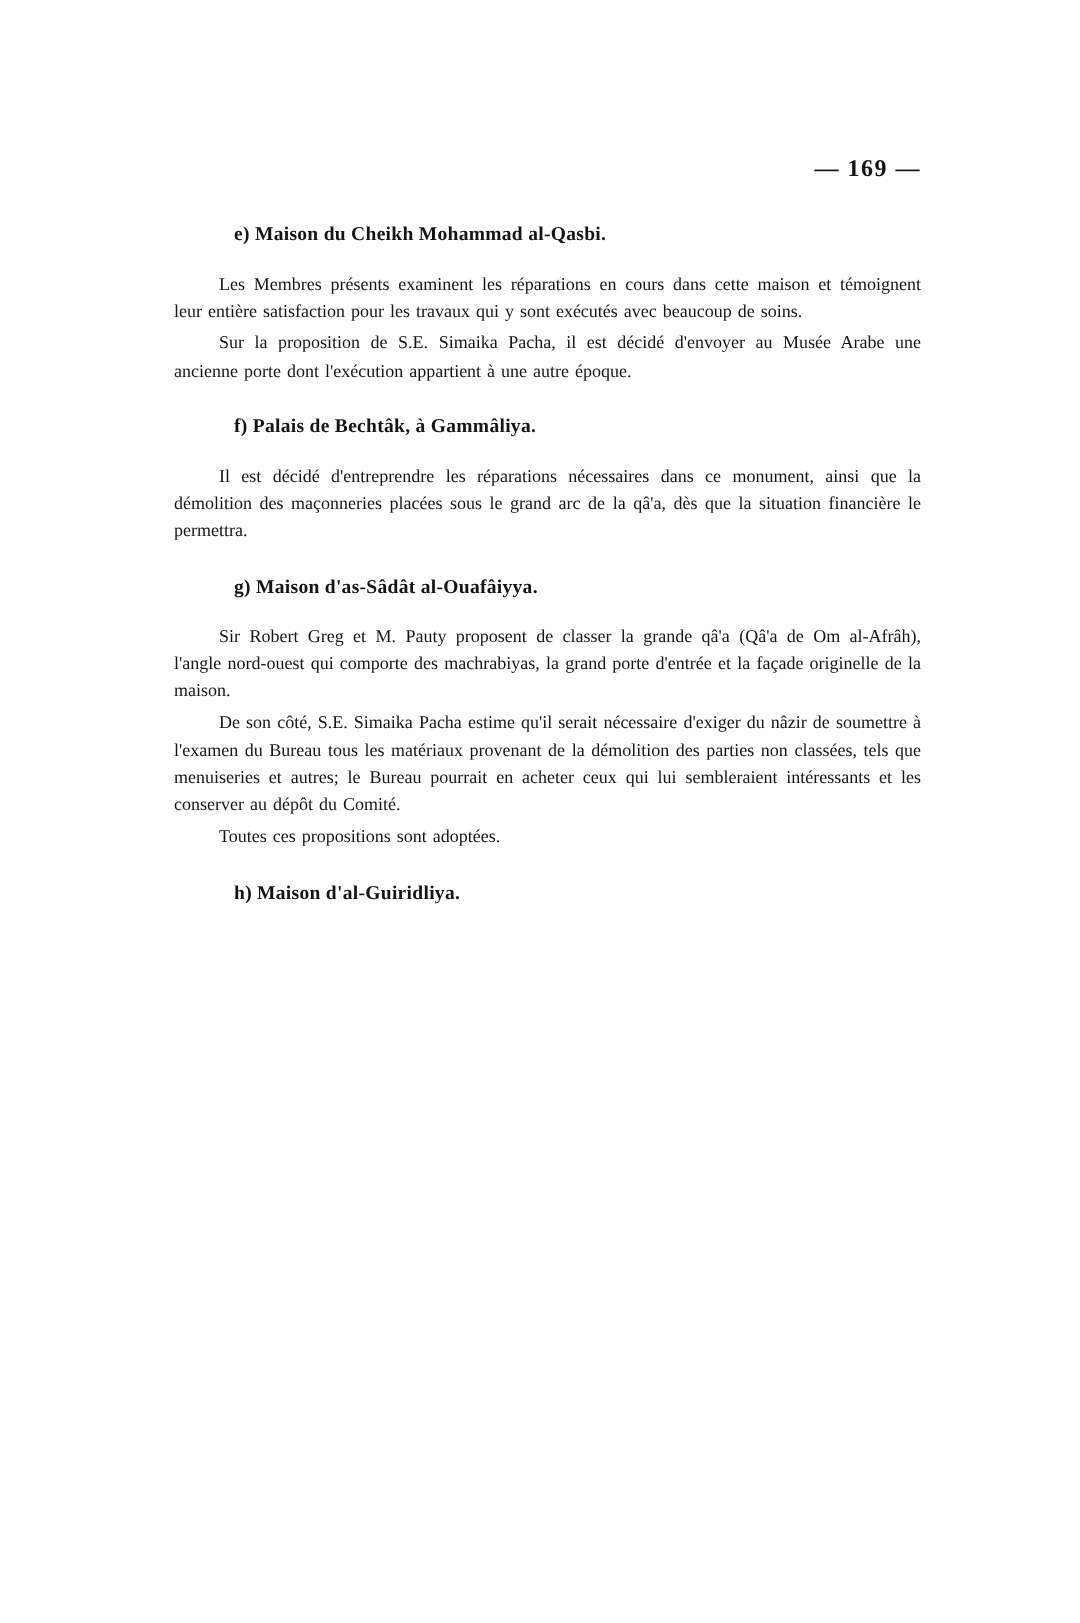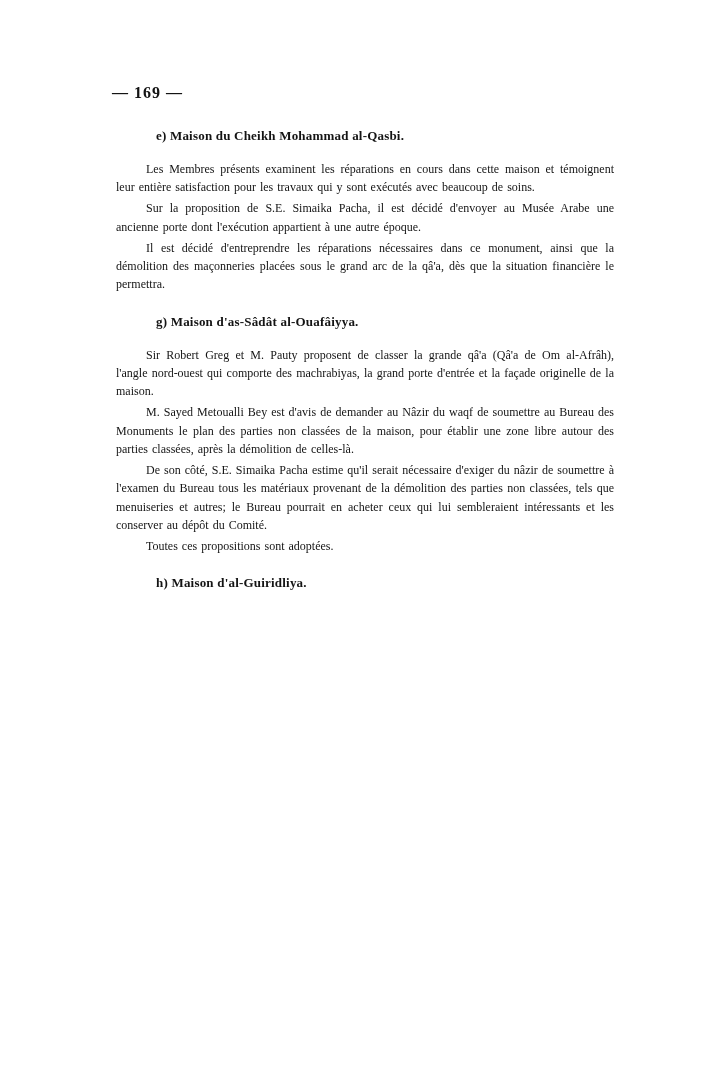--- a/index.html
+++ b/index.html
@@ -12,25 +12,26 @@
   .sheet {
     position: relative;
     width: 720px;
     height: 1082px;
     background: #ffffff;
     overflow: hidden;
     box-sizing: border-box;
     padding: 84px 106px 0 112px;
   }
   .page-number {
-    text-align: left;
+    text-align: right;
     font-weight: bold;
     font-size: 16px;
     letter-spacing: 1px;
     margin-bottom: 26px;
+    margin-top: 20px;
   }
   .doc-section { margin: 0; }
   .section-heading {
     font-weight: bold;
     font-size: 13px;
     letter-spacing: 0.2px;
     margin: 20px 0 16px 44px;
     font-family: "Liberation Serif", "DejaVu Serif", serif;
   }
   .paragraph {
@@ -48,27 +49,27 @@
 <div class="sheet">
   <div class="page-number">— 169 —</div>
   <div id="sections">
   <section class="doc-section">
     <h3 class="section-heading">e) Maison du Cheikh Mohammad al-Qasbi.</h3>
   <p class="paragraph">Les Membres présents examinent les réparations en cours dans cette maison et témoignent leur entière satisfaction pour les travaux qui y sont exécutés avec beaucoup de soins.</p>
         <p class="paragraph">Sur la proposition de S.E. Simaika Pacha, il est décidé d'envoyer au Musée Arabe une ancienne porte dont l'exécution appartient à une autre époque.</p>
       </section>
 
   <section class="doc-section">
+    <h3 class="section-heading">f) Palais de Bechtâk, à Gammâliya.</h3>
   <p class="paragraph">Il est décidé d'entreprendre les réparations nécessaires dans ce monument, ainsi que la démolition des maçonneries placées sous le grand arc de la qâ'a, dès que la situation financière le permettra.</p>
       </section>
 
   <section class="doc-section">
     <h3 class="section-heading">g) Maison d'as-Sâdât al-Ouafâiyya.</h3>
   <p class="paragraph">Sir Robert Greg et M. Pauty proposent de classer la grande qâ'a (Qâ'a de Om al-Afrâh), l'angle nord-ouest qui comporte des machrabiyas, la grand porte d'entrée et la façade originelle de la maison.</p>
-        <p class="paragraph">M. Sayed Metoualli Bey est d'avis de demander au Nâzir du waqf de soumettre au Bureau des Monuments le plan des parties non classées de la maison, pour établir une zone libre autour des parties classées, après la démolition de celles-là.</p>
         <p class="paragraph">De son côté, S.E. Simaika Pacha estime qu'il serait nécessaire d'exiger du nâzir de soumettre à l'examen du Bureau tous les matériaux provenant de la démolition des parties non classées, tels que menuiseries et autres; le Bureau pourrait en acheter ceux qui lui sembleraient intéressants et les conserver au dépôt du Comité.</p>
         <p class="paragraph">Toutes ces propositions sont adoptées.</p>
       </section>
 
   <section class="doc-section">
     <h3 class="section-heading">h) Maison d'al-Guiridliya.</h3>
       </section>
 </div>
 </div>
 

